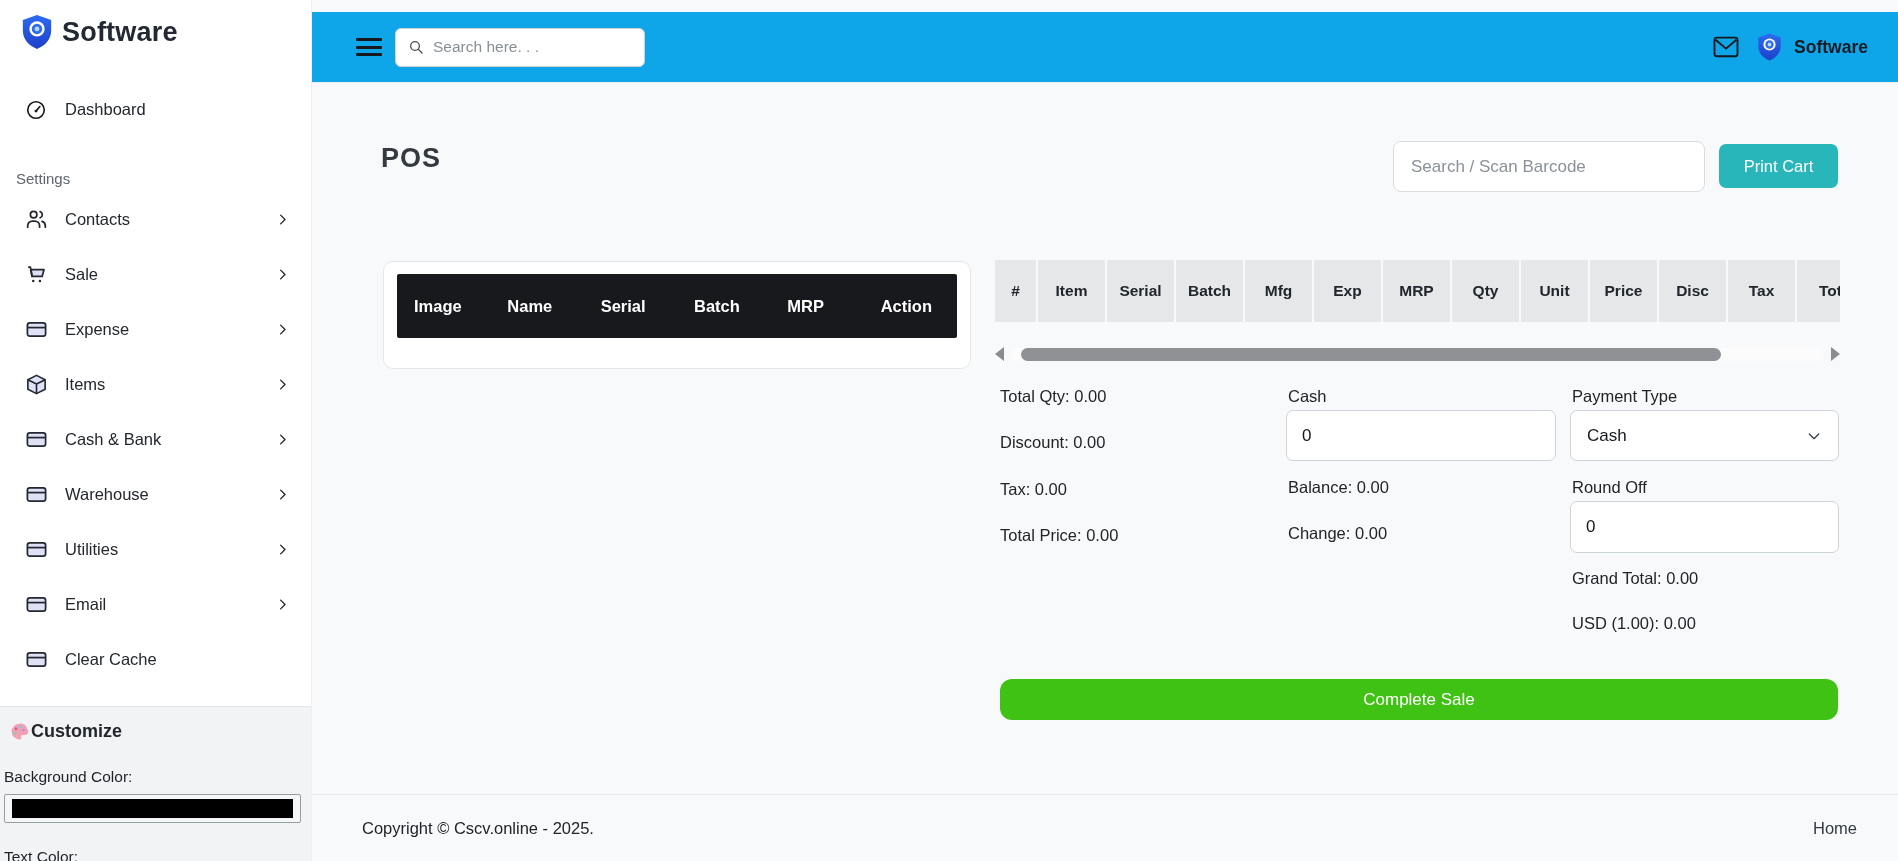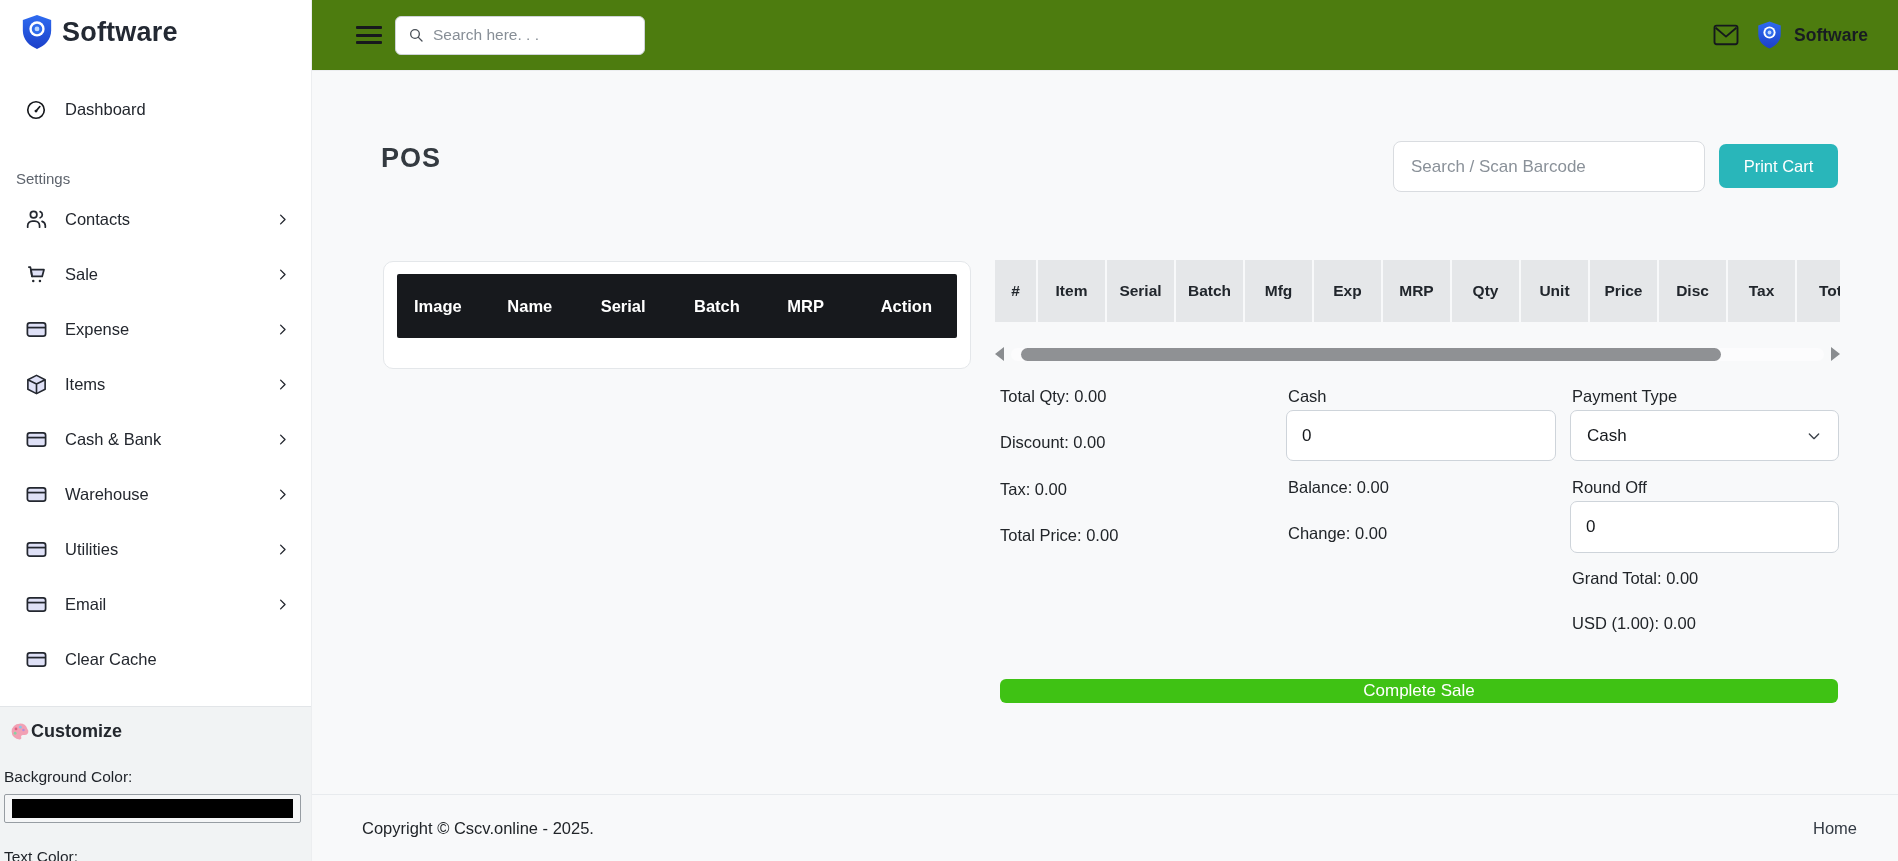--- a/index.html
+++ b/index.html
@@ -27,22 +27,22 @@
   .customize-title { display:flex; align-items:center; gap:1px; padding-left:5px;
     font-size:18px; font-weight:700; color:#23272d; height:24px; }
   .cust-label { font-size:15.5px; color:#1e2228; }
   .cust-label.l1 { margin-top:25px; }
   .cust-label.l2 { margin-top:25px; }
   .color-box { margin-top:8px; height:29px; width:297px; background:#f5f6f7;
     border:1px solid #979da3; border-radius:2px; padding:4px 7px; cursor:pointer; }
   .color-swatch { width:100%; height:100%; }
 
   
-  .topbar { position:absolute; left:312px; top:0; width:1586px; height:71px;
-    background:#4d7c0f; border-bottom:1px solid #eceef0; display:flex; align-items:center; z-index:2; }
+  .topbar { position:absolute; left:312px; top:12px; width:1586px; height:71px;
+    background:#0ea5e9; border-bottom:1px solid #eceef0; display:flex; align-items:center; z-index:2; }
   .hamburger { margin-left:44px; width:26px; cursor:pointer; }
   .hamburger div { height:3px; background:#17191d; border-radius:1px; margin:4.5px 0; }
   .search-wrap { margin-left:13px; width:250px; height:39px; border:1px solid #ced3d8;
     border-radius:6px; display:flex; align-items:center; background:#fff; padding:0 12px; }
   .search-wrap input { border:none; outline:none; flex:1; font-size:15.5px; margin-left:9px;
     color:#212529; font-family:"Liberation Sans", sans-serif; background:transparent; }
   .search-wrap input::placeholder { color:#878e96; }
   .topbar-right { margin-left:auto; margin-right:30px; display:flex; align-items:center; }
   .brand { display:flex; align-items:center; gap:11px; margin-left:16px; cursor:pointer; }
   .brand-text { font-size:17.5px; font-weight:700; color:#181c22; }
@@ -83,22 +83,22 @@
     background:#8f9194; border-radius:7px; cursor:grab; }
 
   .t-line { position:absolute; font-size:16.5px; color:#212529; }
   .fld-label { position:absolute; font-size:16.5px; color:#212529; }
   .fld-input { position:absolute; border:1px solid #ced4da; border-radius:7px;
     padding:0 15px; font-size:17px; color:#15181c; outline:none; background:#fff;
     font-family:"Liberation Sans", sans-serif; }
   .select-box { position:absolute; border:1px solid #ced4da; border-radius:7px;
     background:#fff; display:flex; align-items:center; justify-content:space-between;
     padding:0 16px; font-size:17px; color:#15181c; cursor:pointer; }
-  .complete-sale { position:absolute; left:688px; top:608px; width:838px; height:24px;
-    background:#3fc214; color:#fff; border:none; border-radius:6px; font-size:17px;
+  .complete-sale { position:absolute; left:688px; top:608px; width:838px; height:41px;
+    background:#3fc214; color:#fff; border:none; border-radius:12px; font-size:17px;
     font-family:"Liberation Sans", sans-serif; cursor:pointer; }
 
   .footer { position:absolute; left:0; top:723px; width:1586px; height:67px;
     border-top:1px solid #e8ebee; display:flex; align-items:center; }
   .copyright { margin-left:50px; font-size:16.5px; color:#212529; }
   .home-link { margin-left:auto; margin-right:41px; font-size:16.5px; color:#343b44;
     text-decoration:none; cursor:pointer; }
 </style>
 </head>
 <body>

